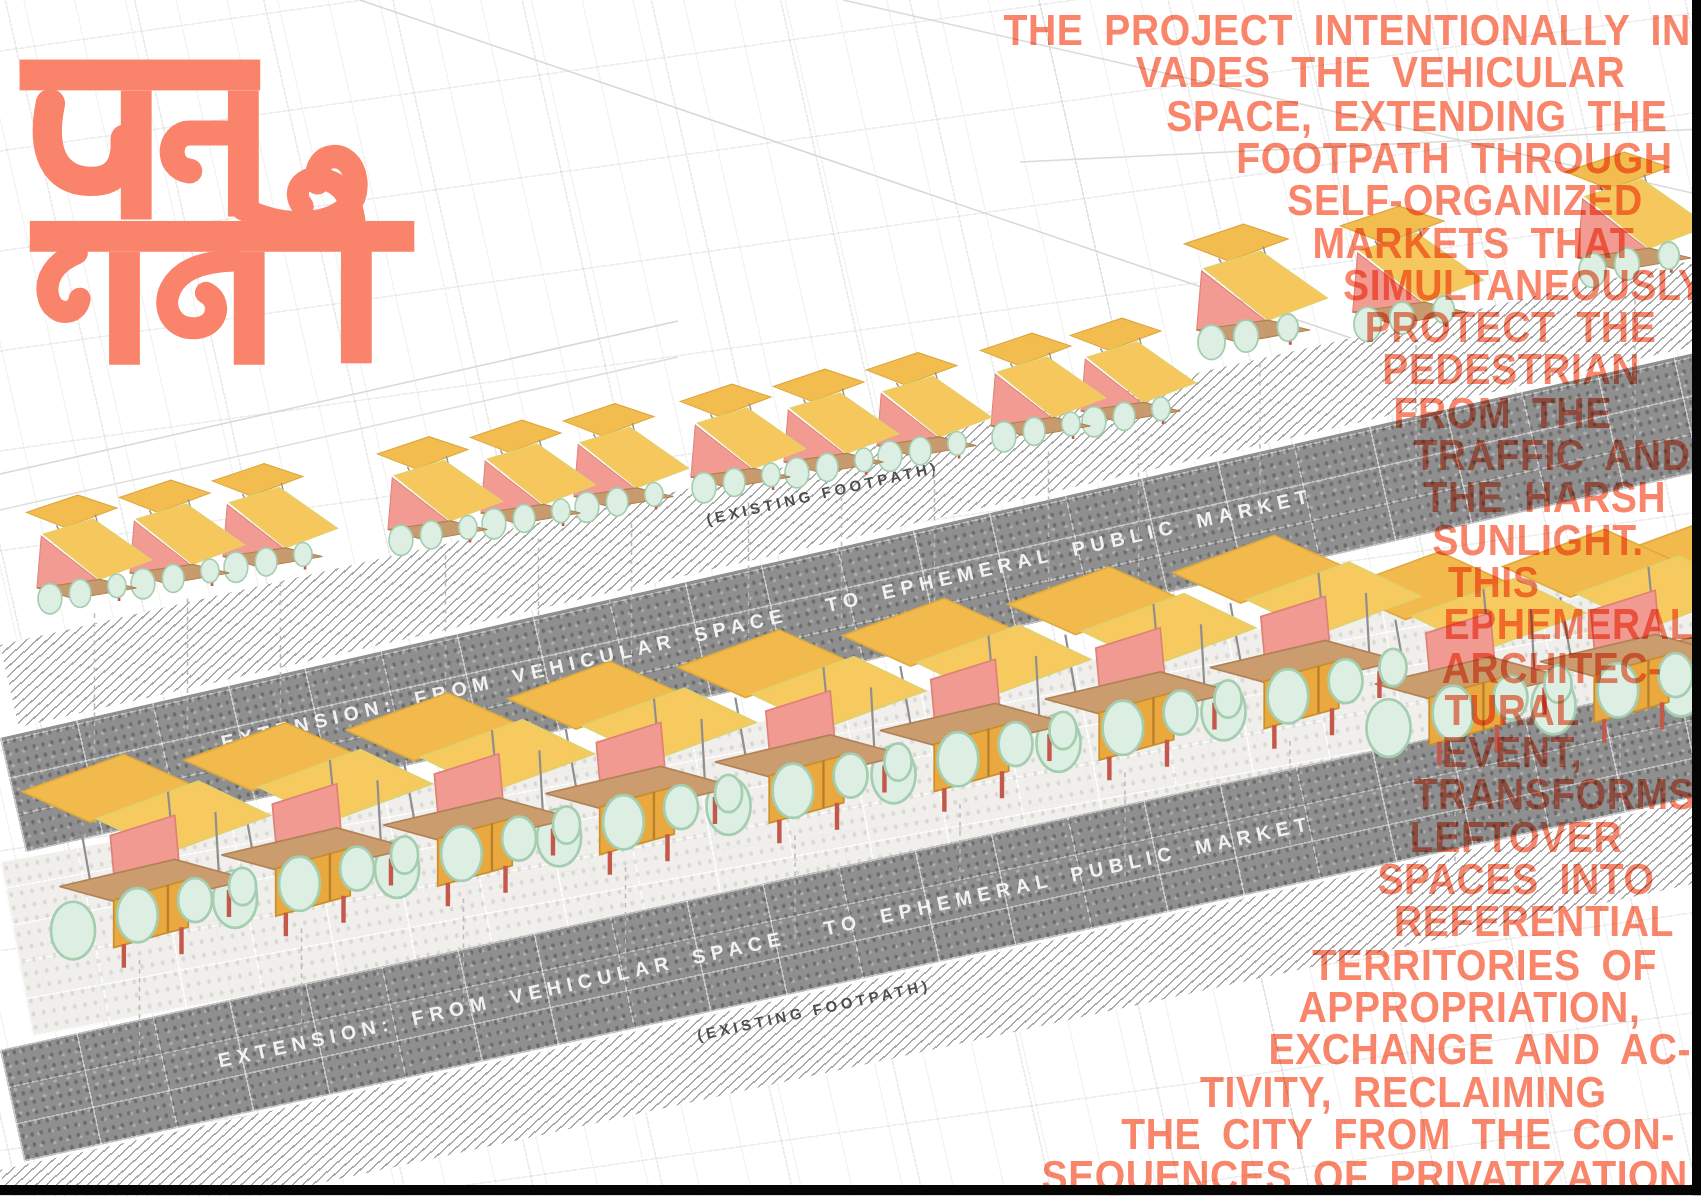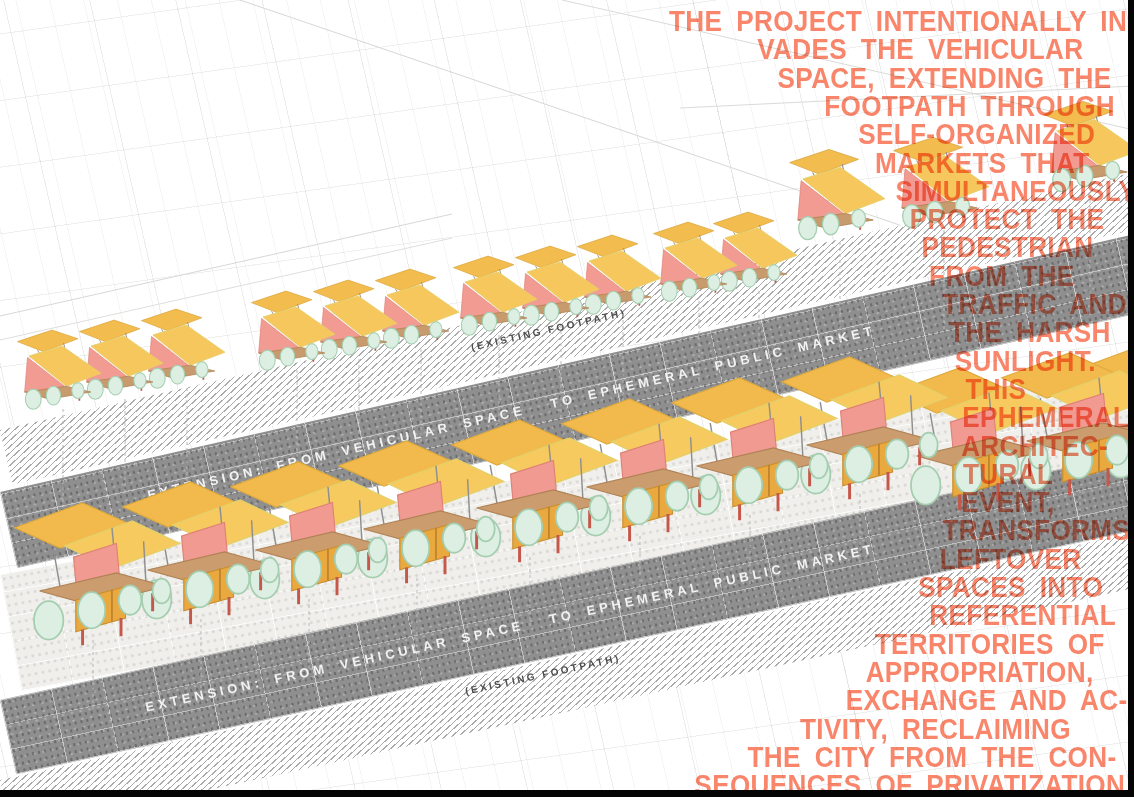--- a/index.html
+++ b/index.html
@@ -180,20 +180,42 @@
       <use href="#cartB" transform="translate(665,353) scale(1.13)"></use>
       <use href="#cartB" transform="translate(555,374) scale(1.13)"></use>
       <use href="#cartB" transform="translate(445,395) scale(1.13)"></use>
       <use href="#cartB" transform="translate(332,416) scale(1.13)"></use>
       <use href="#cartB" transform="translate(224,437) scale(1.13)"></use>
       <use href="#cartB" transform="translate(116,457) scale(1.13)"></use>
       <use href="#cartB" transform="translate(8,478) scale(1.13)"></use>
     </g>
   </svg>
 
+  <div id="title">
+    <svg viewBox="0 0 290 230" width="284" height="225" role="img" aria-label="यह गली">
+      <g fill="#F9846B" stroke="#F9846B">
+
+        <rect x="5" y="14" width="164" height="21" stroke="none"></rect>
+        <path d="M26,44 C19,78 30,96 52,97 C71,98 78,86 77,68" fill="none" stroke-width="20" stroke-linecap="round"></path>
+        <rect x="74" y="35" width="21" height="88" stroke="none"></rect>
+        <rect x="147" y="35" width="21" height="86" stroke="none"></rect>
+        <path d="M147,64 L121,64 C106,64 104,88 121,90" fill="none" stroke-width="17" stroke-linecap="round"></path>
+        <path d="M158,116 C190,133 238,127 234,96 C231,73 204,76 208,98" fill="none" stroke-width="16" stroke-linecap="round"></path>
+
+        <rect x="12" y="124" width="262" height="21" stroke="none"></rect>
+        <path d="M44,146 C29,152 21,164 25,177 C29,189 44,189 46,177" fill="none" stroke-width="15" stroke-linecap="round"></path>
+        <rect x="66" y="145" width="21" height="77" stroke="none"></rect>
+        <path d="M151,151 C127,152 114,158 108,170 C101,184 110,199 126,197 C141,195 143,178 132,173" fill="none" stroke-width="15" stroke-linecap="round"></path>
+        <rect x="151" y="145" width="21" height="77" stroke="none"></rect>
+        <rect x="224" y="140" width="21" height="81" stroke="none"></rect>
+        <path d="M234,142 C235,112 227,97 209,95 C195,94 191,106 198,114" fill="none" stroke-width="15" stroke-linecap="round"></path>
+      </g>
+    </svg>
+    <div id="title-real-text">यह गली</div>
+  </div>
 
   <div>
     <div class="sline" style="left:903px;  top:5px">
         <span>THE PROJECT INTENTIONALLY IN-</span>
       </div>
     <div class="sline" style="left:920px;  top:33px">
         <span>VADES THE VEHICULAR</span>
       </div>
     <div class="sline" style="left:945px;  top:62px">
         <span>SPACE, EXTENDING THE</span>

